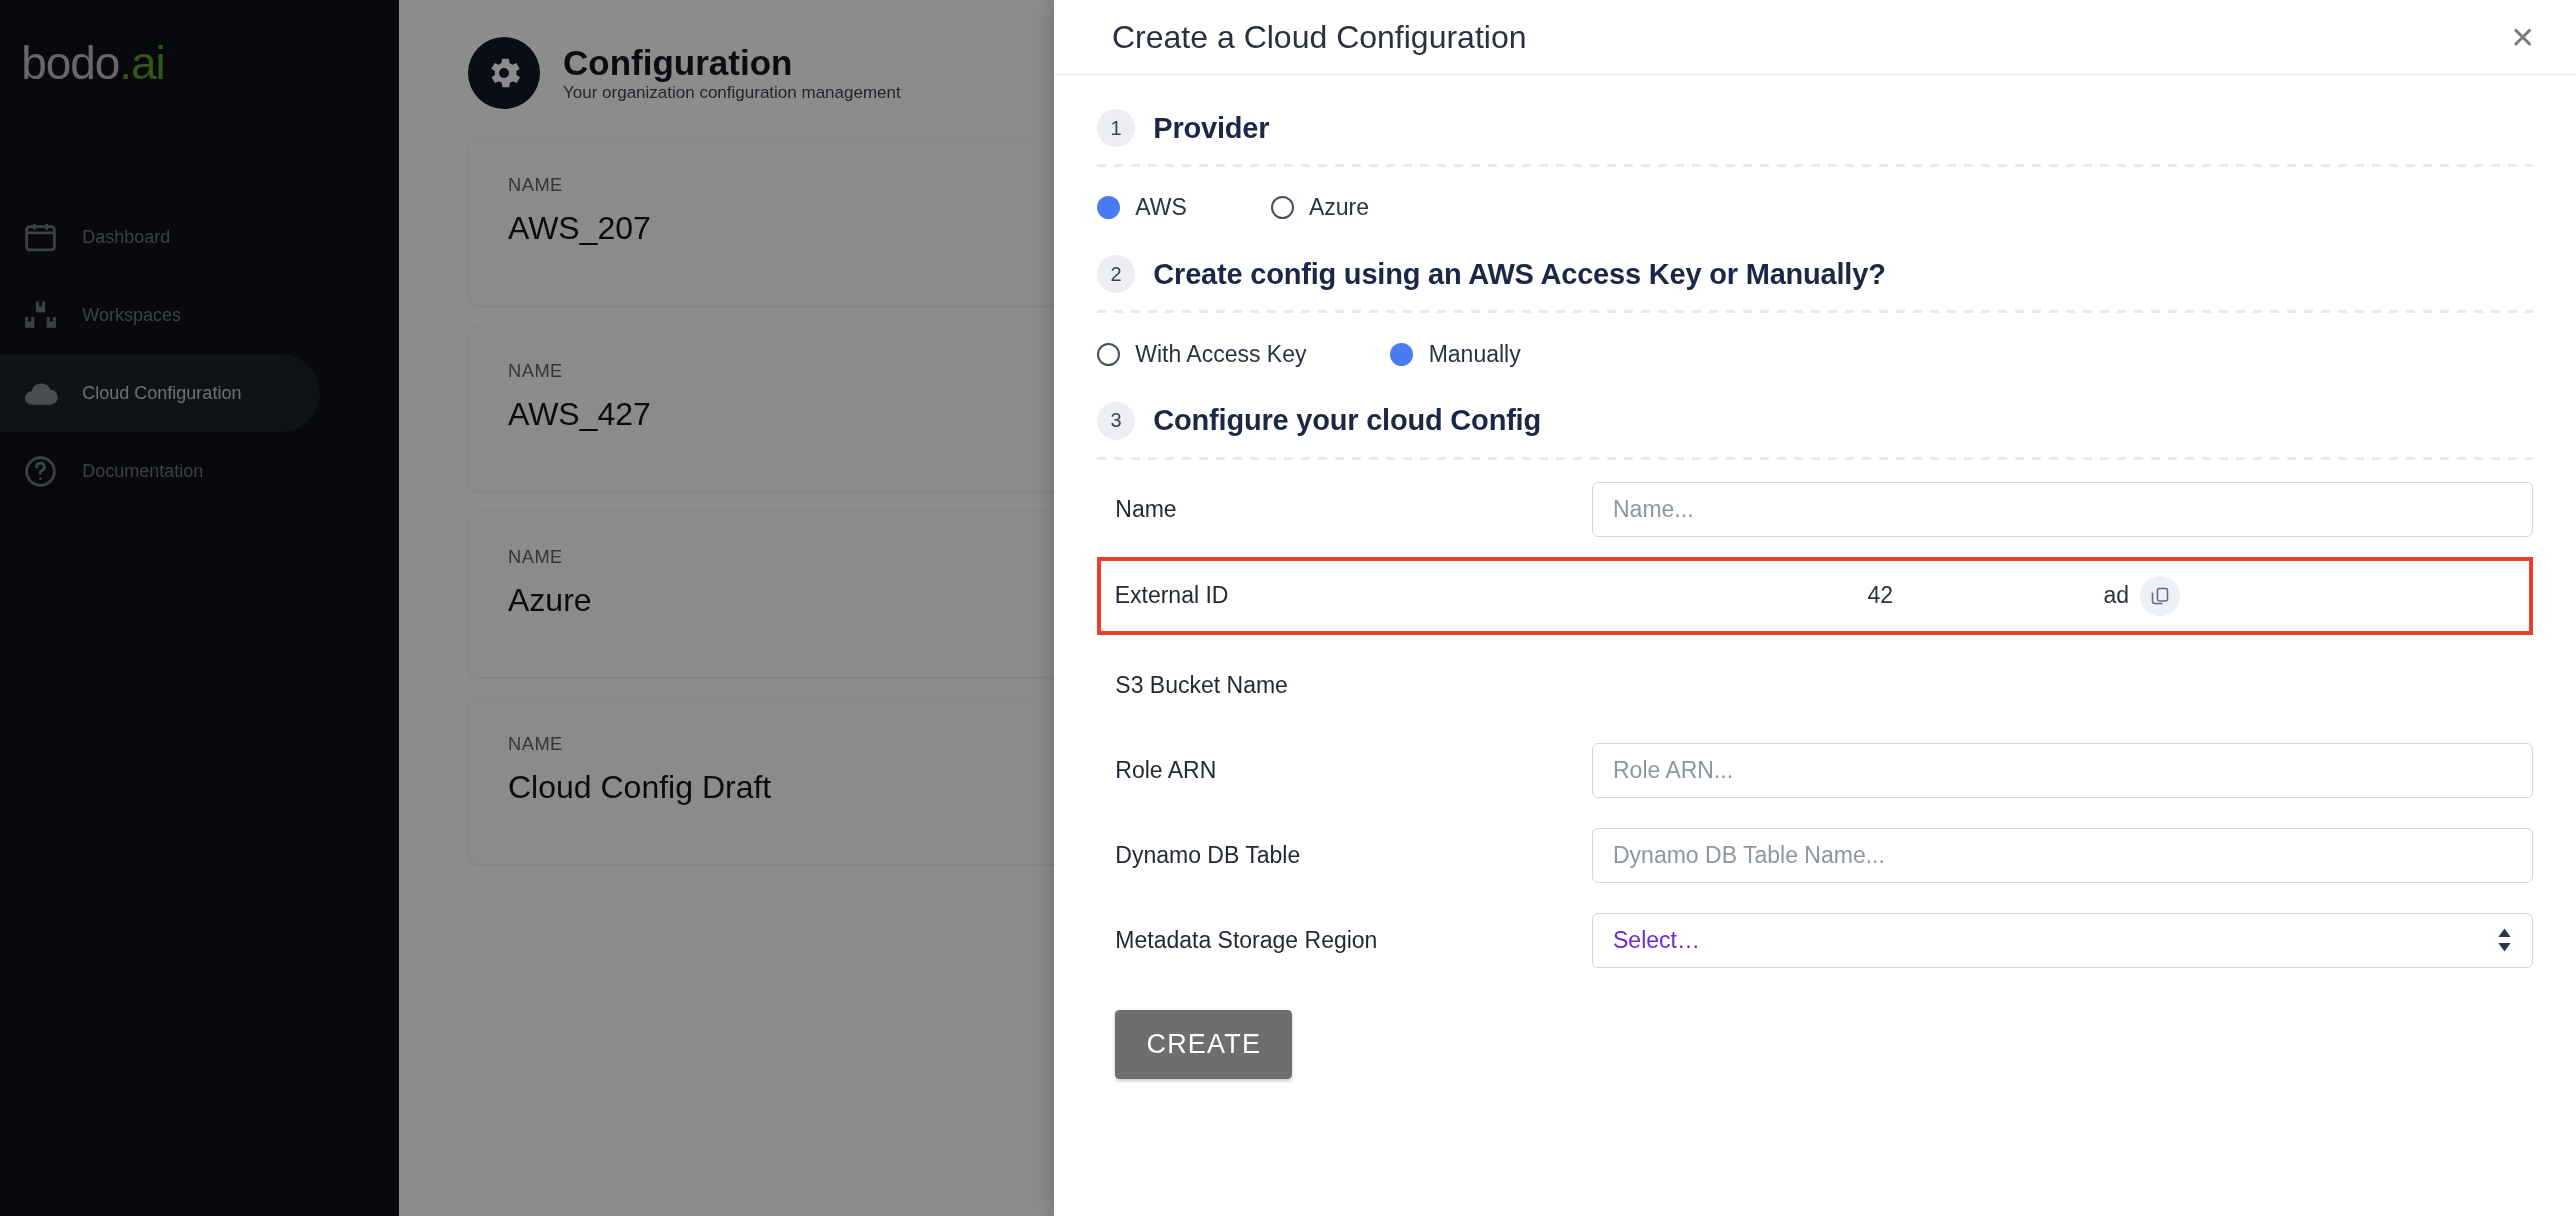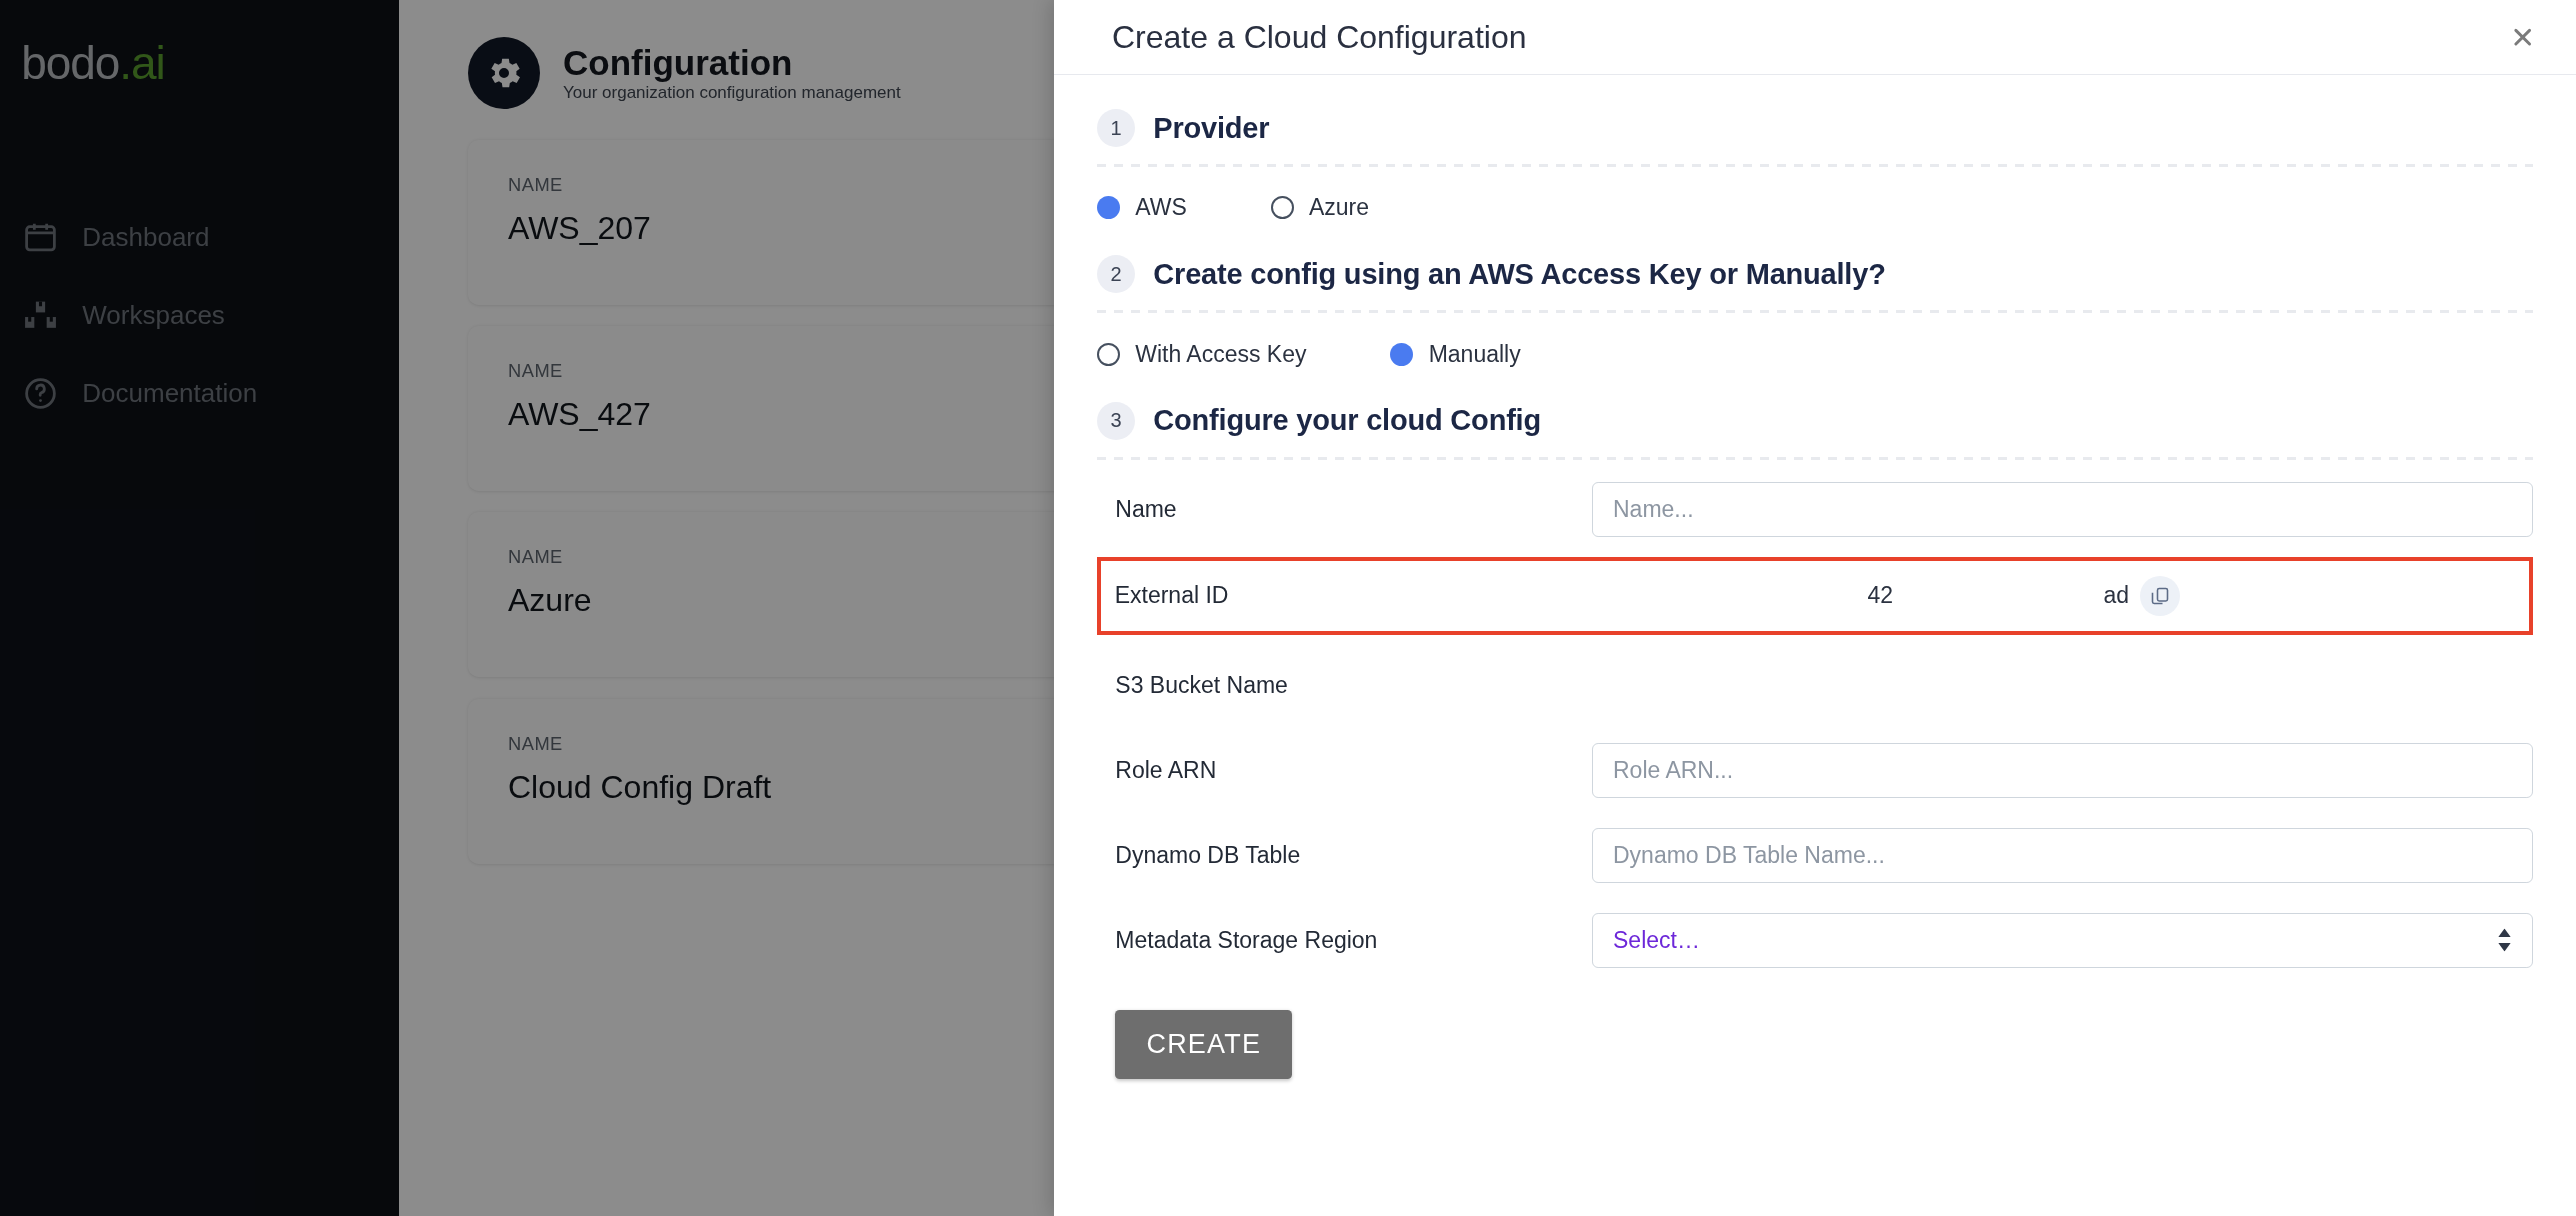--- a/index.html
+++ b/index.html
@@ -40,21 +40,21 @@
     white-space: nowrap;
   }
   #brand .logo-text .accent { color: #5a9e2f; }
 
   #nav { margin-top: 108px; }
   .nav-item {
     height: 78px;
     display: flex; align-items: center;
     padding-left: 17px;
     color: #6f757d;
-    font-size: 26px;
+    font-size: 18px;
     cursor: pointer;
     position: relative;
   }
   .nav-item .nav-icon {
     width: 47px; height: 47px;
     flex: 0 0 47px;
     display: flex; align-items: center; justify-content: center;
     margin-right: 18.3px;
   }
   .nav-item .nav-icon svg { display: block; }
@@ -319,20 +319,28 @@
               <path d="M2 13h6v7H2z"></path>
               <path d="M16 13h6v7h-6z"></path>
             <rect x="11" y="3" width="2" height="3" fill="#0d1117"></rect>
             <rect x="4" y="13" width="2" height="3" fill="#0d1117"></rect>
             <rect x="18" y="13" width="2" height="3" fill="#0d1117"></rect>
           </svg>
         </span>
         <span>Workspaces</span>
       </div>
 
+      <div class="nav-item active">
+        <span class="nav-icon">
+          <svg width="40" height="40" viewBox="0 0 24 24" fill="#848a92">
+            <path d="M6.5 19h11a4.5 4.5 0 0 0 .2-9A6 6 0 0 0 6.3 11 4 4 0 0 0 6.5 19z"></path>
+          </svg>
+        </span>
+        <span>Cloud Configuration</span>
+      </div>
 
       <div class="nav-item">
         <span class="nav-icon">
           <svg width="37" height="37" viewBox="0 0 24 24" fill="none" stroke="#6f757d" stroke-width="1.8">
             <circle cx="12" cy="12" r="9"></circle>
             <path d="M9.5 9a2.5 2.5 0 1 1 3.2 2.4c-.6.2-.9.7-.9 1.3v.5" stroke-linecap="round"></path>
             <circle cx="12" cy="16.6" r="0.9" fill="#6f757d" stroke="none"></circle>
           </svg>
         </span>
         <span>Documentation</span>

